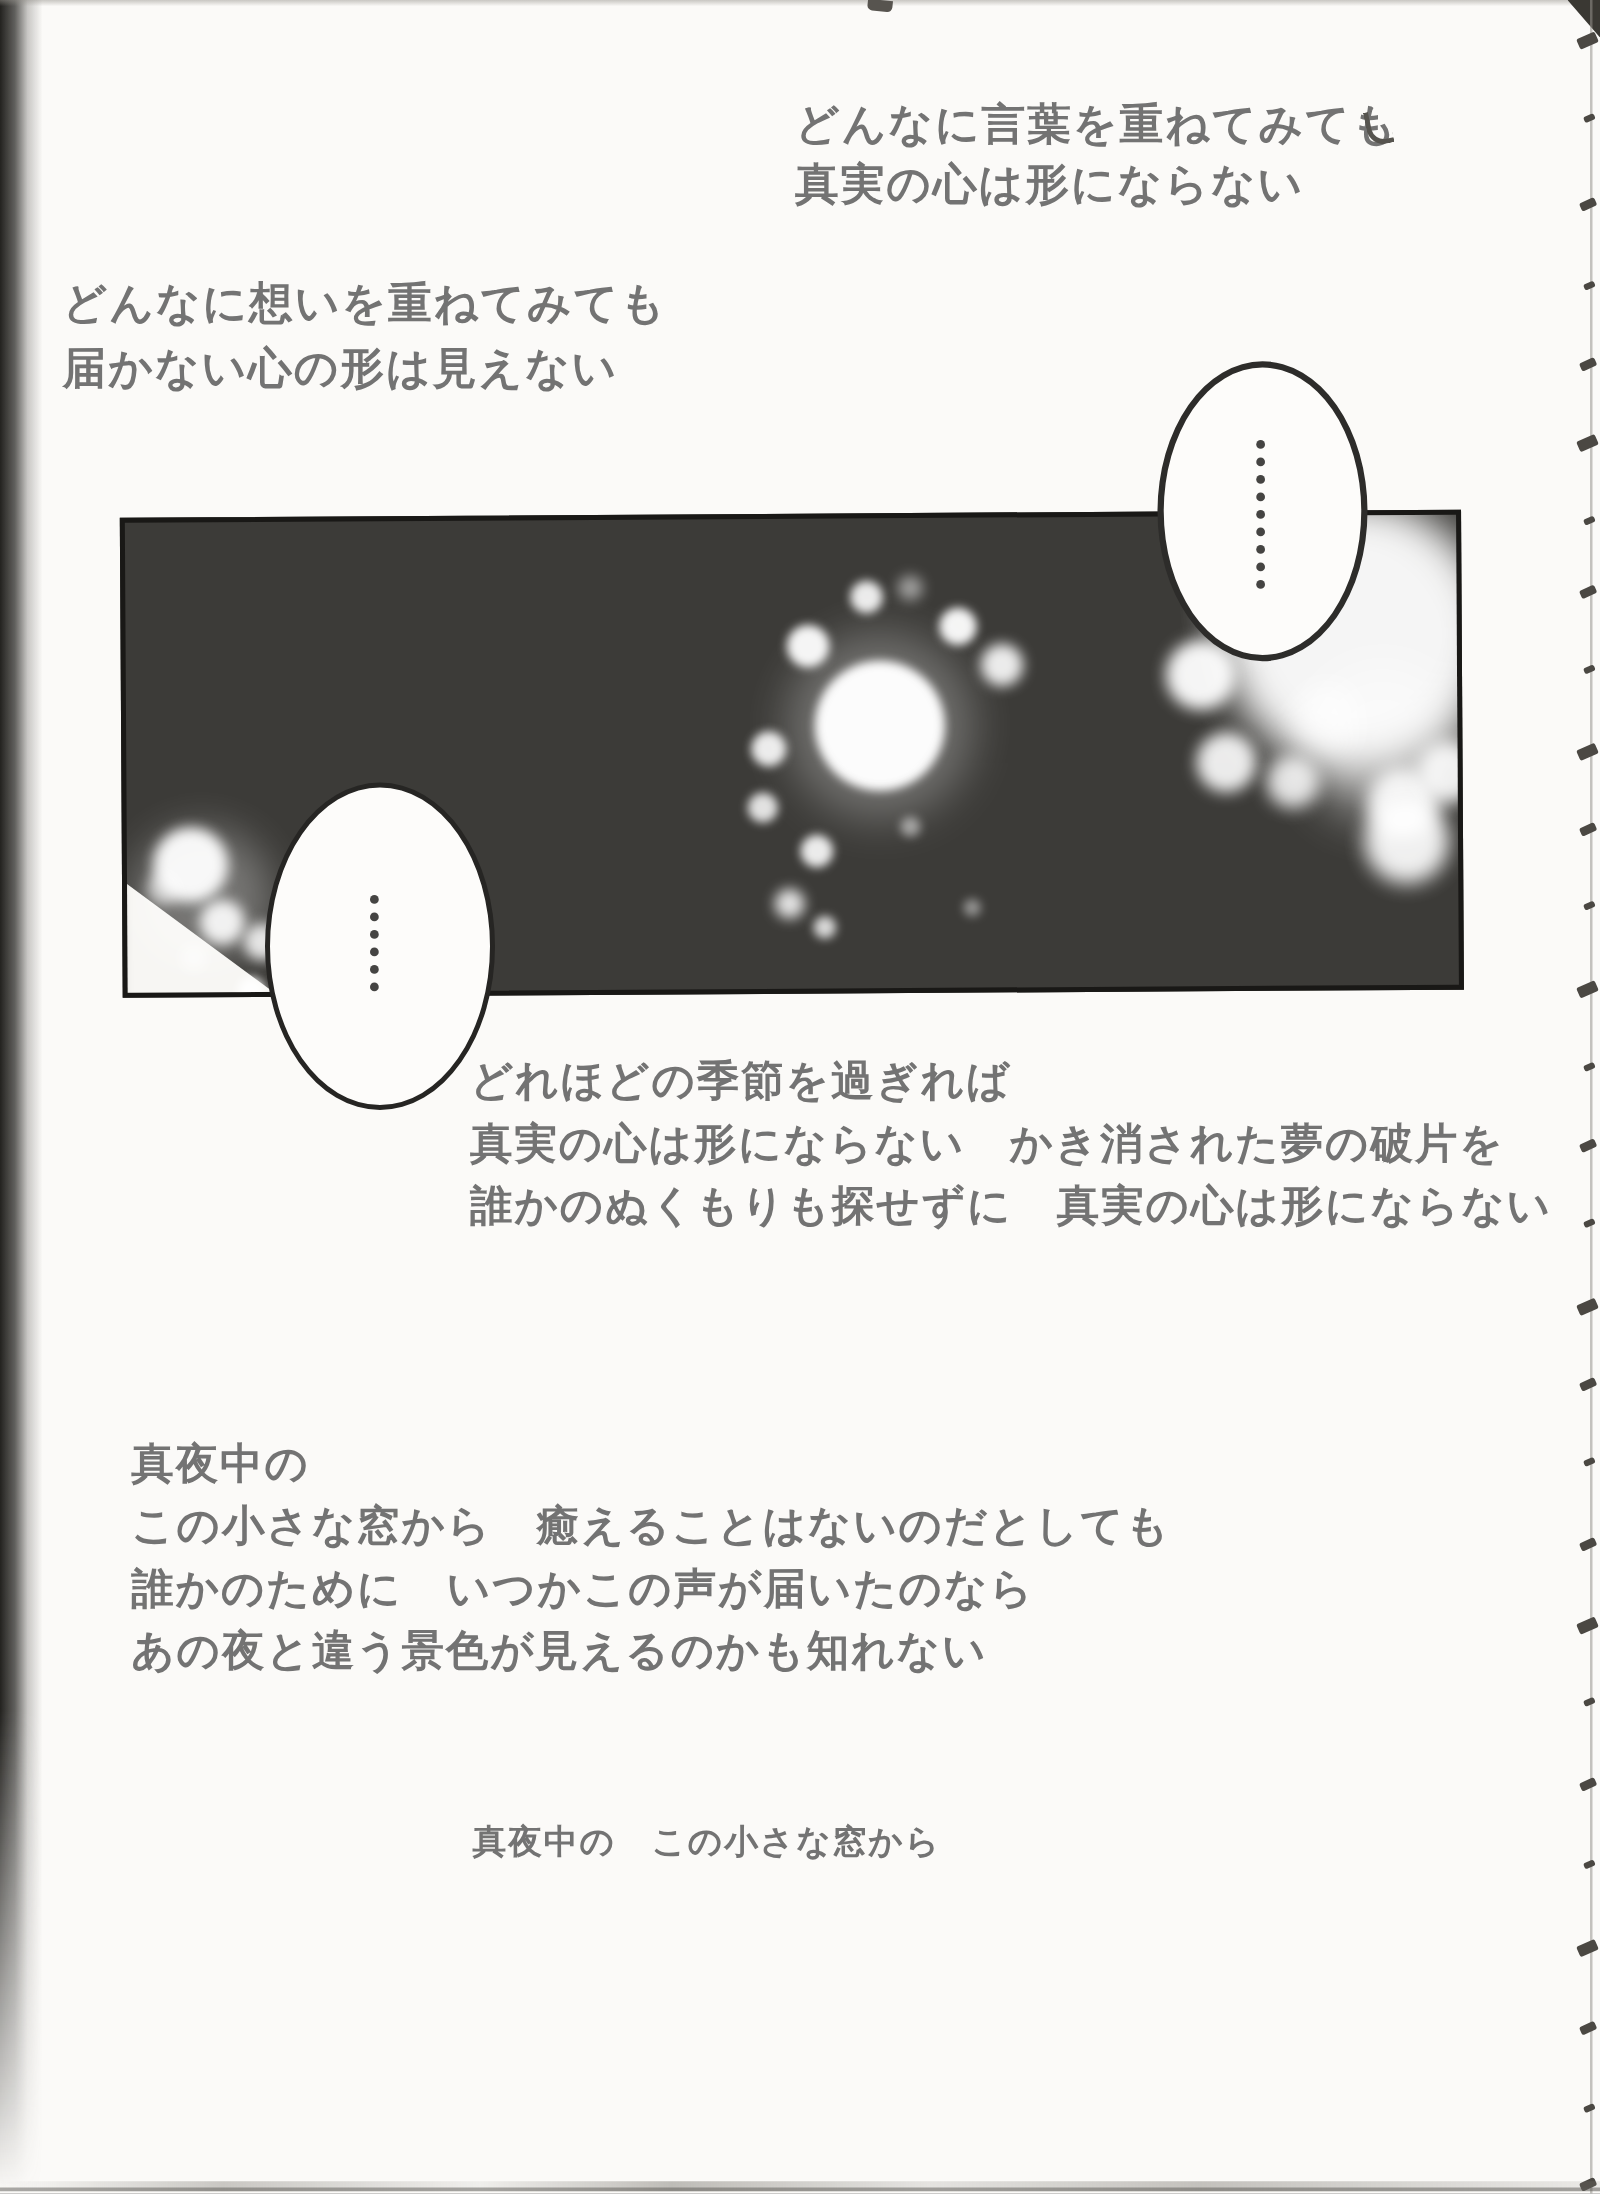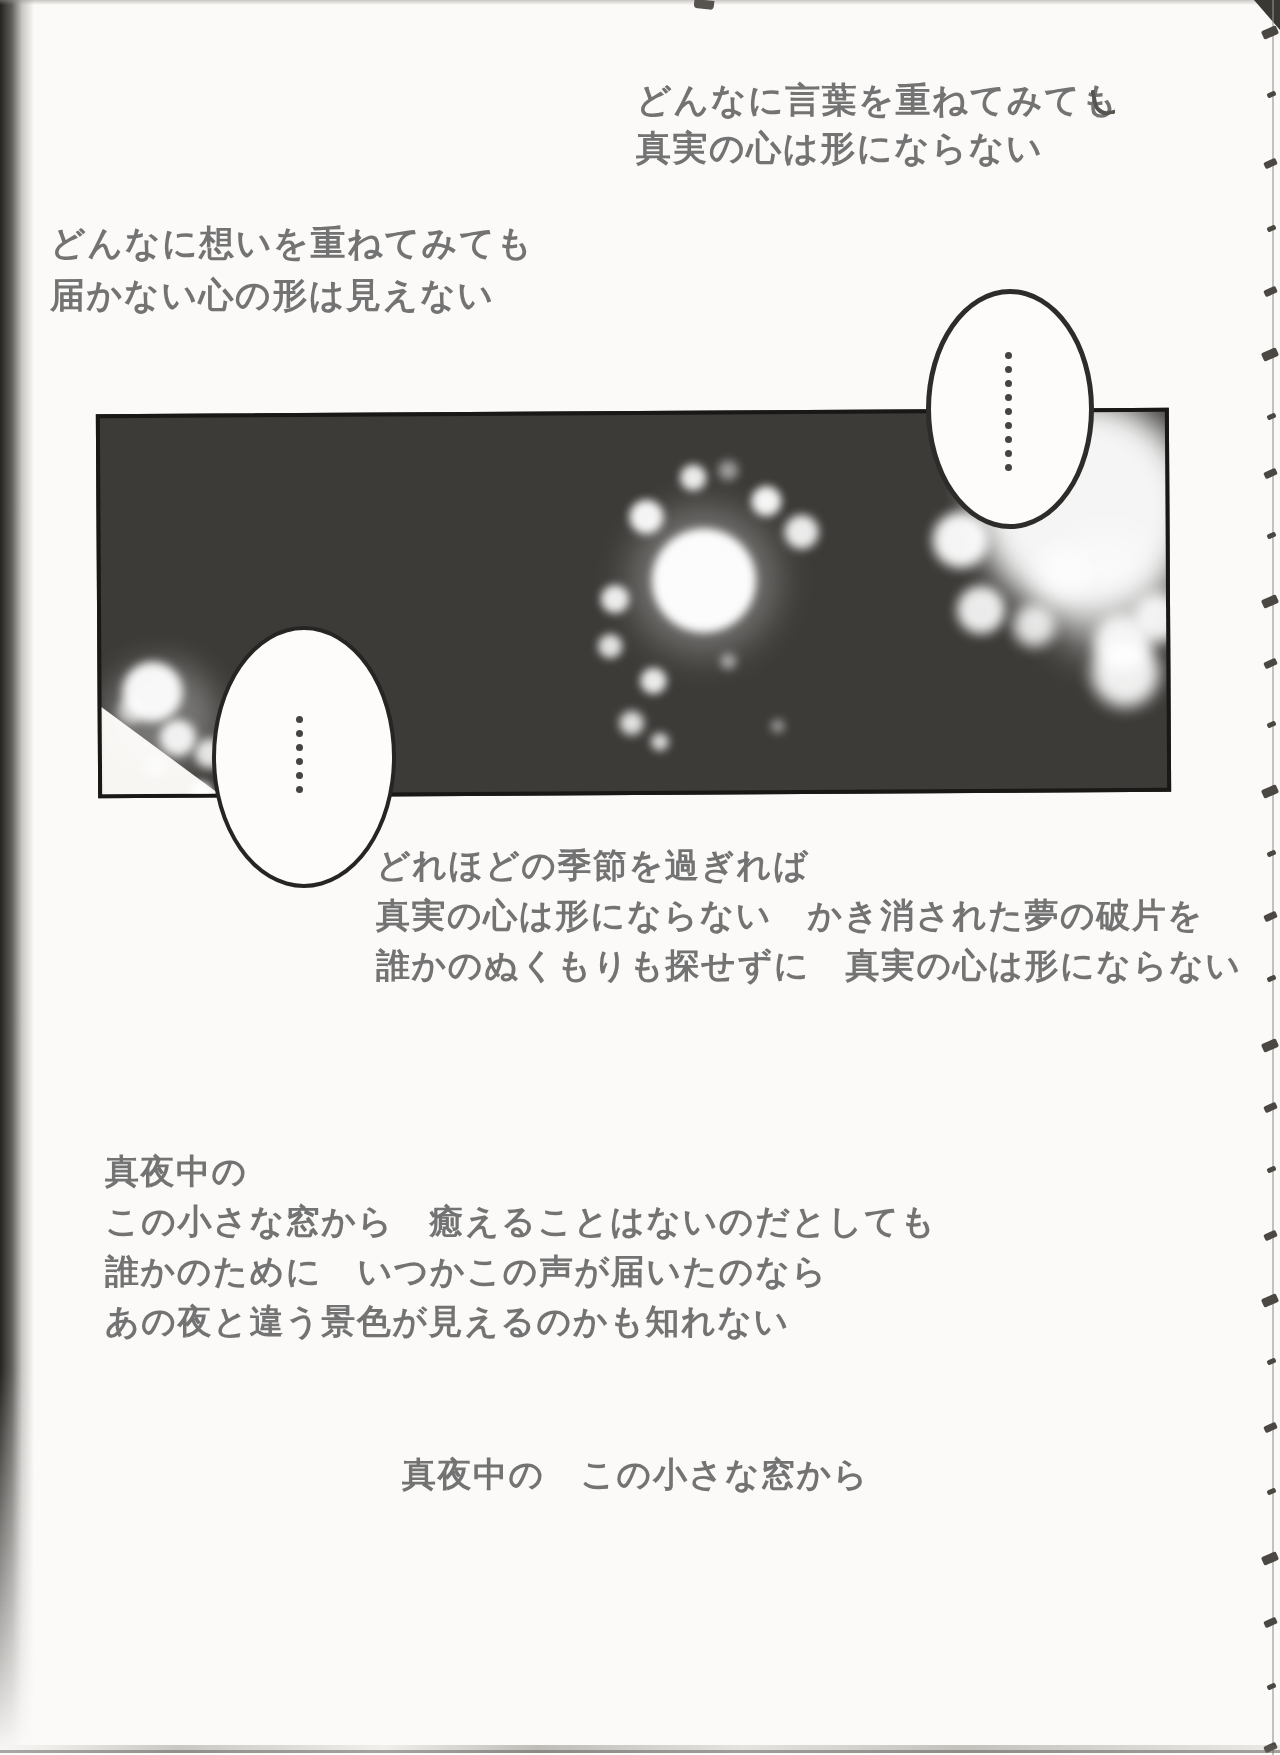--- a/index.html
+++ b/index.html
@@ -42,21 +42,21 @@
   .stitch.s1{width:9px;height:5px;right:4px;}
   .stitch.s2{width:13px;height:7px;right:3px;}
   .stitch.s3{width:16px;height:9px;right:2px;}
   
   .stanza{position:absolute;color:#737373;}
   .stanza .line{white-space:pre;font-weight:600;letter-spacing:1.5px;}
   .stanza1{left:636px;top:76px;font-size:35px;line-height:48px;}
   .stanza2{left:50px;top:217px;font-size:35px;line-height:52px;}
   .stanza3{left:376px;top:808px;font-size:34px;line-height:50px;margin-top:32px;}
   .stanza4{left:105px;top:1146px;font-size:34px;line-height:50px;}
-  .stanza5{left:378px;top:1450px;font-size:34px;line-height:48px;margin-left:24px;}
+  .stanza5{left:378px;top:1450px;font-size:27px;line-height:48px;}
   
   .panel{
     position:absolute;left:97px;top:411px;width:1073px;height:384px;
     background:#3c3b38;border:4px solid #191816;box-sizing:border-box;
     transform:rotate(-0.35deg);overflow:hidden;
   }
   .panel-inner{position:absolute;left:0;top:0;width:100%;height:100%;}
   .corner-light{
     position:absolute;left:-8px;top:268px;width:160px;height:125px;
     background:#f7f6f3;clip-path:polygon(0 12%,0 100%,92% 100%);

